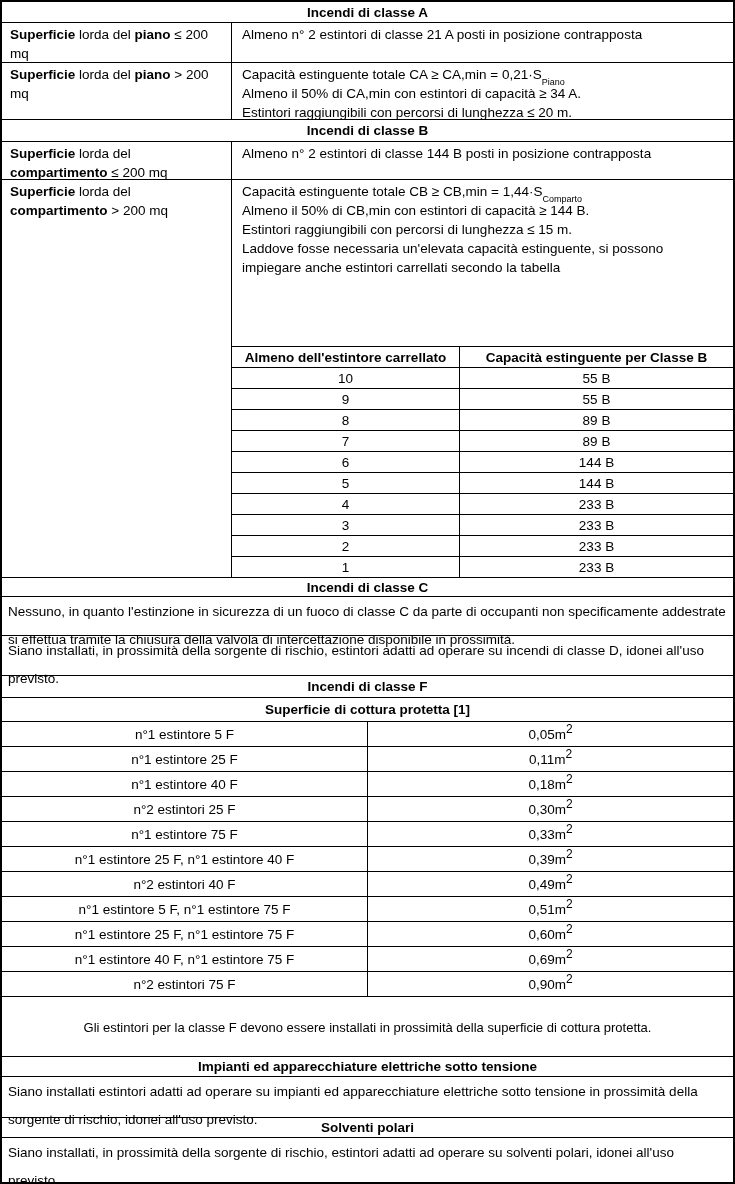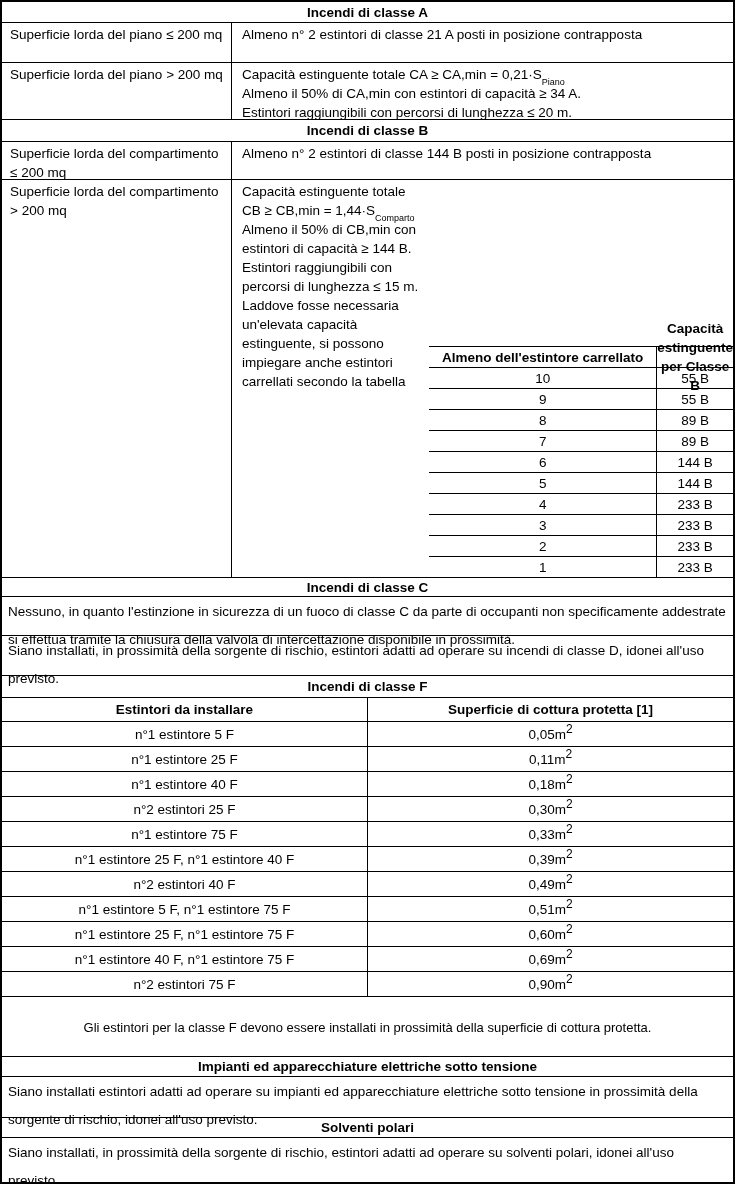--- a/index.html
+++ b/index.html
@@ -14,24 +14,24 @@
     flex:0 0 auto;box-sizing:border-box;border-bottom:1px solid #000;
     font-weight:bold;text-align:center;
     display:flex;align-items:center;justify-content:center;
   }
   .row{display:flex;flex:0 0 auto;border-bottom:1px solid #000;box-sizing:border-box;}
   .lc{
     width:230px;flex:0 0 230px;border-right:1px solid #000;box-sizing:border-box;
     padding:2px 8px;line-height:19px;
   }
   .rc{flex:1;padding:2px 10px;line-height:19px;box-sizing:border-box;}
-  .rc-b2{padding:0;display:flex;flex-direction:row;}
+  .rc-b2{padding:0;display:flex;flex-direction:column;}
   .b2text{padding:2px 10px;line-height:19px;}
   .line{line-height:19px;}
-  .b{font-weight:normal;}
+  .b{font-weight:bold;}
   .subs{font-size:9px;line-height:0;position:relative;top:2px;}
   .fw{
     flex:0 0 auto;box-sizing:border-box;border-bottom:1px solid #000;
     padding:1px 6px;line-height:28px;text-align:left;
   }
   .fw.last{flex:1;border-bottom:none;}
   
   .ntab{margin-top:auto;}
   .nrow{
     display:flex;height:21px;box-sizing:border-box;border-top:1px solid #000;
@@ -153,21 +153,20 @@
   </div>
 
   <div class="hdr" style="height:19px">Incendi di classe C</div>
   <div class="fw" style="height:39px">Nessuno, in quanto l'estinzione in sicurezza di un fuoco di classe C da parte di occupanti non specificamente addestrate si effettua tramite la chiusura della valvola di intercettazione disponibile in prossimità.</div>
 
   <div class="fw" style="height:40px">Siano installati, in prossimità della sorgente di rischio, estintori adatti ad operare su incendi di classe D, idonei all'uso previsto.</div>
 
   <div class="hdr" style="height:22px">Incendi di classe F</div>
 
   <div class="frow fhead">
-    <div class="fl">Estintori da installare</div>
     <div class="fr">Superficie di cottura protetta [1]</div>
   </div>
 
   <div class="frow">
       <div class="fl">n°1 estintore 5 F</div>
       <div class="fr">
         <span>0,05</span>
         <span> m</span>
         <sup class="s2">2</sup>
       </div>

